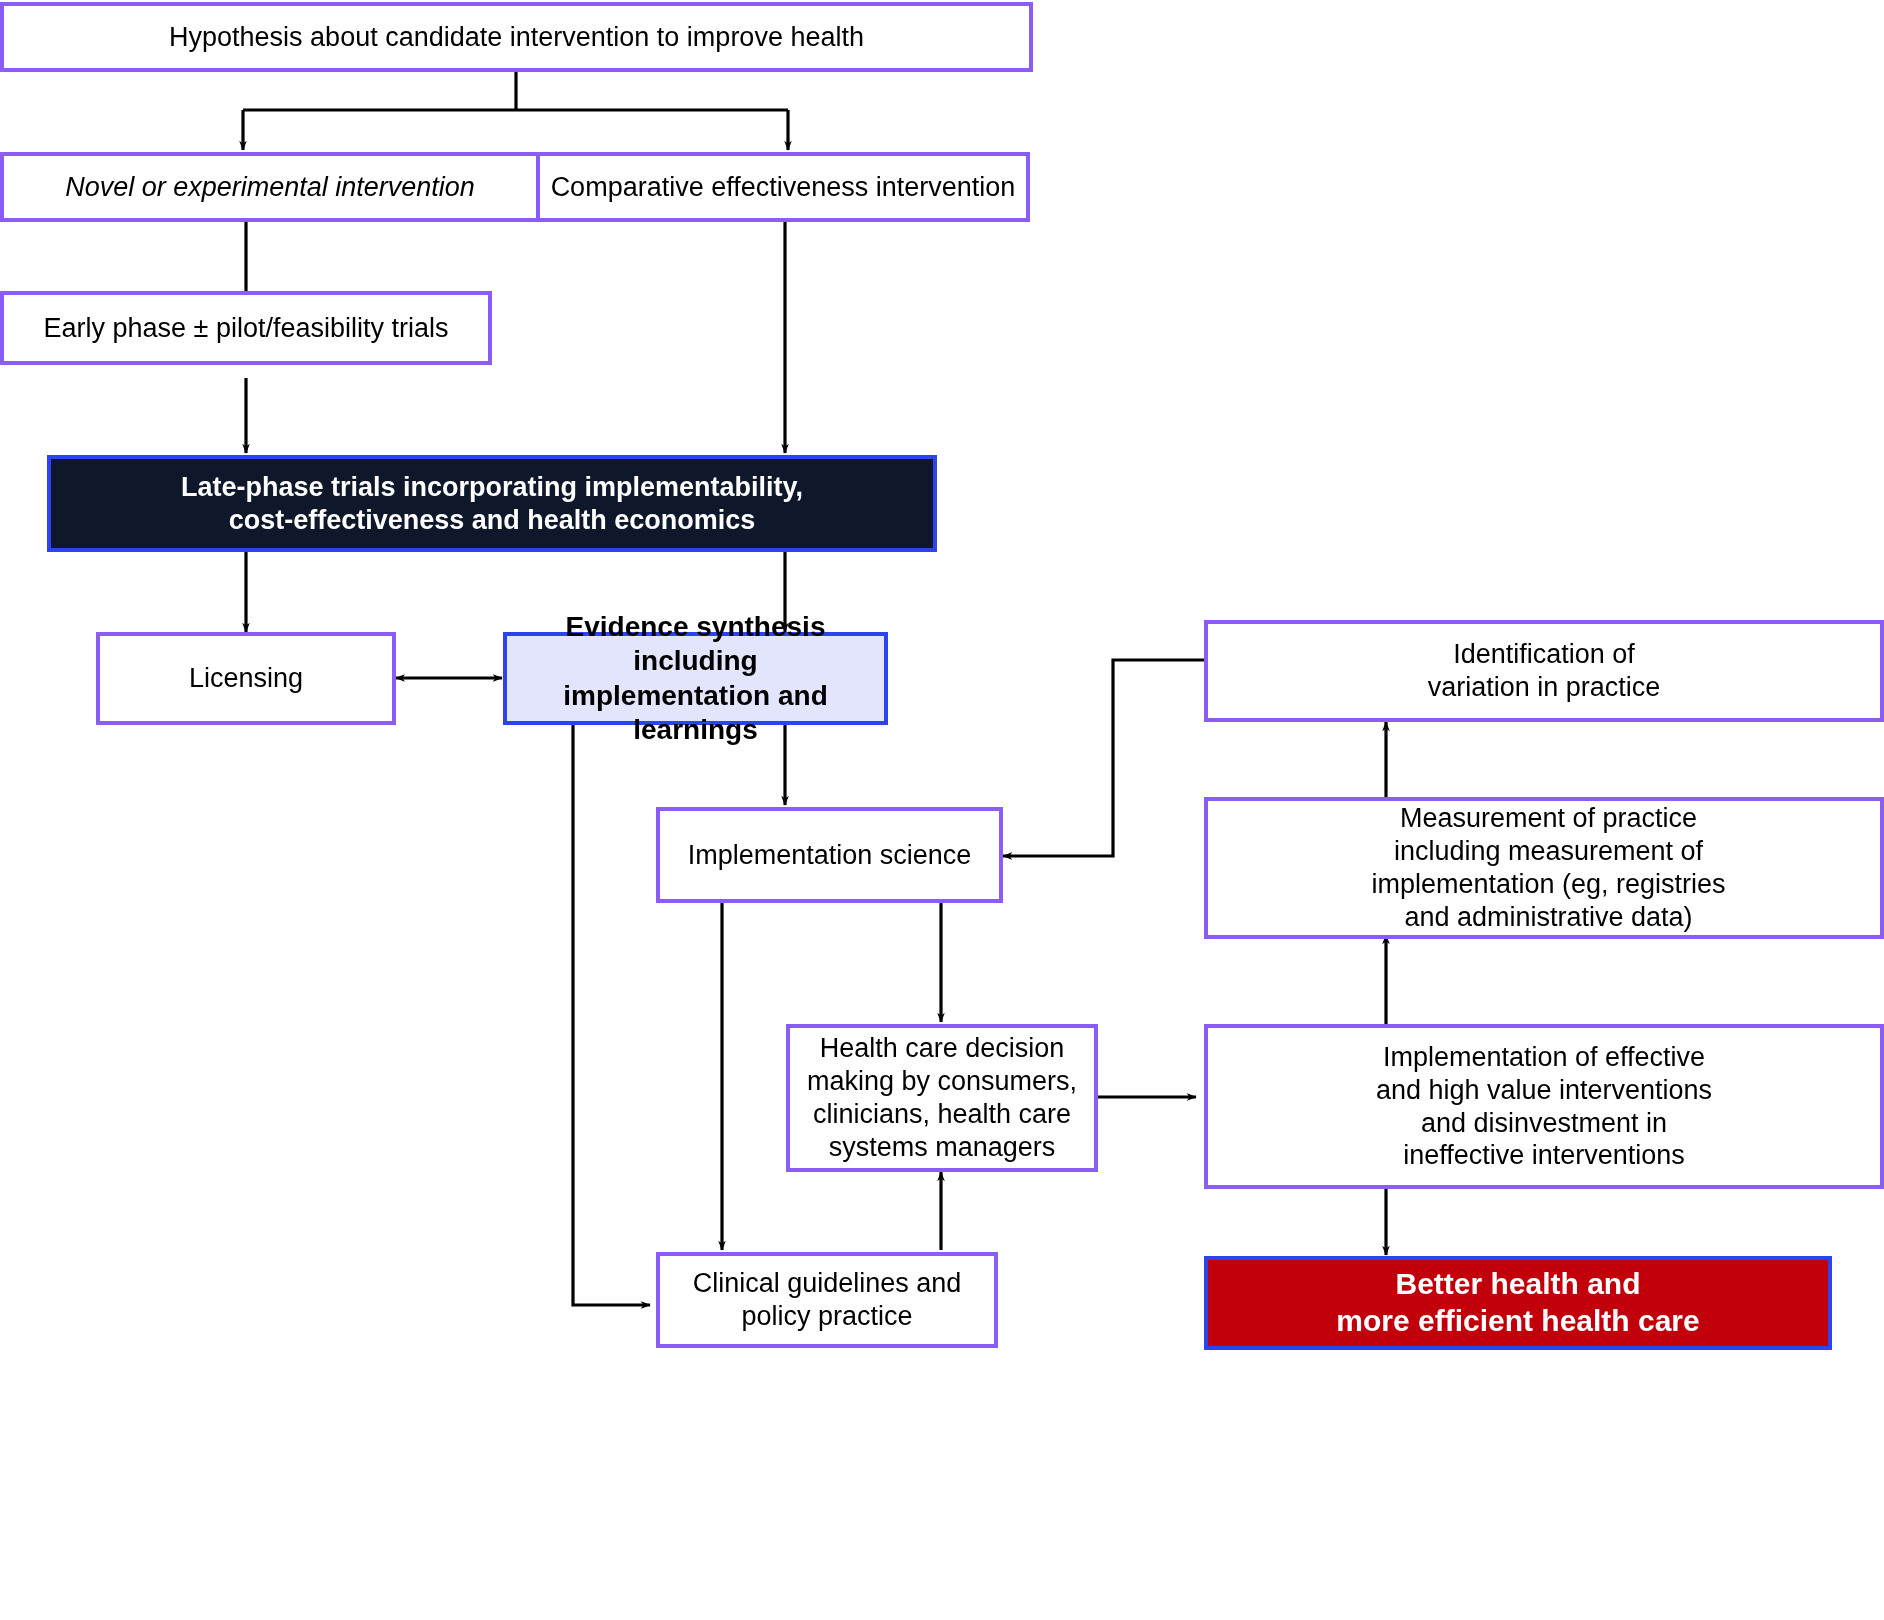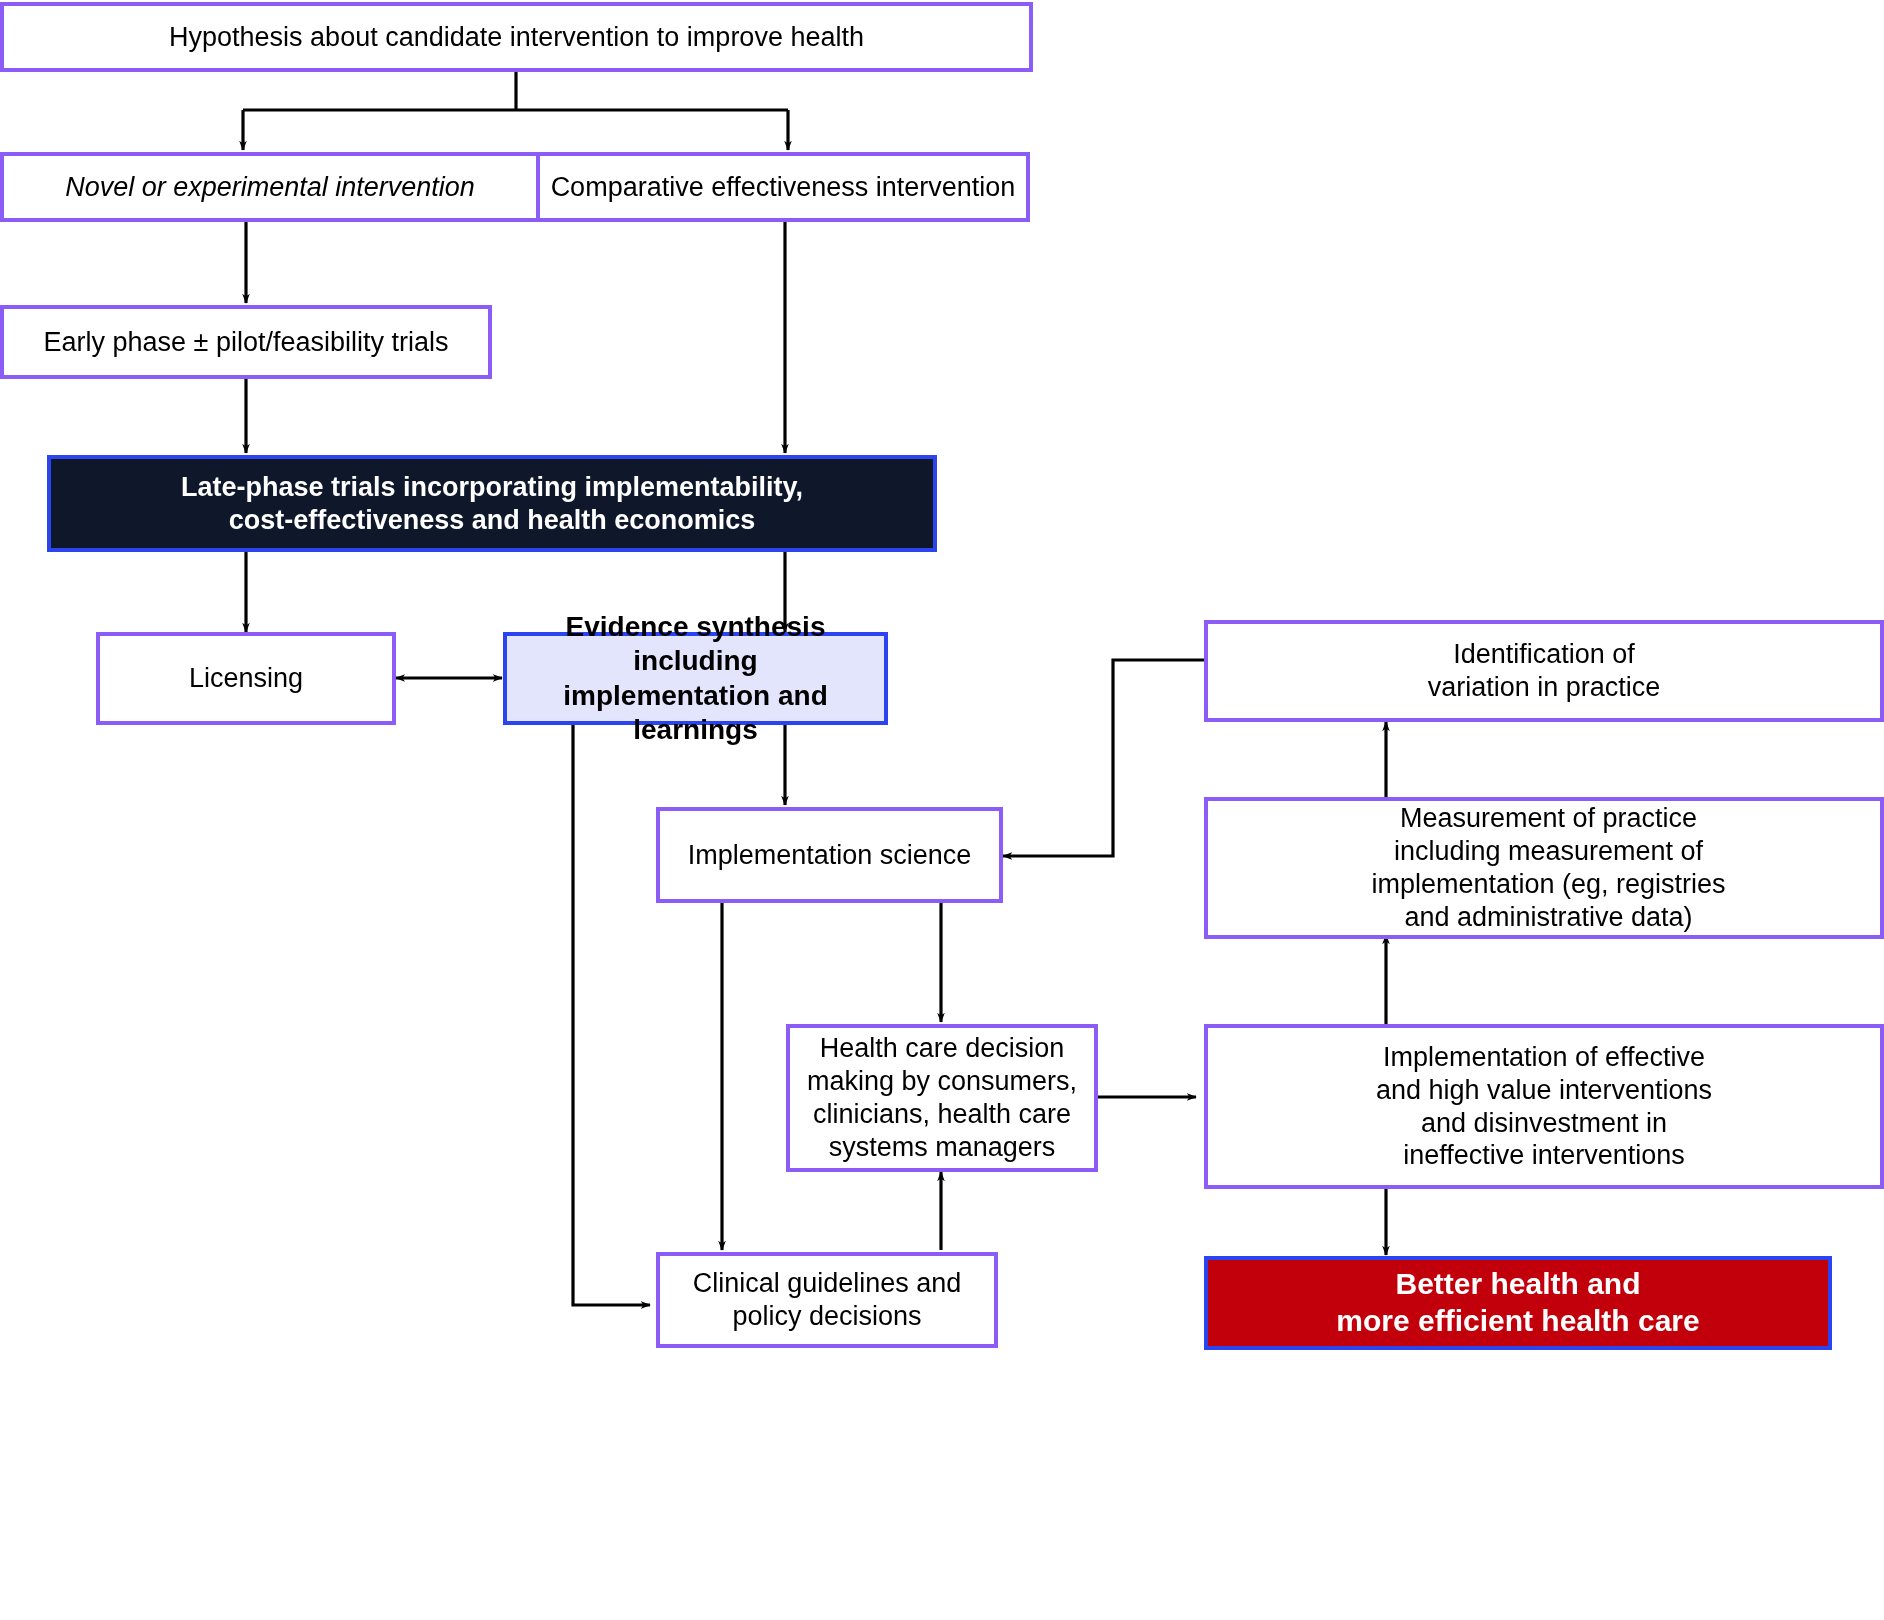--- a/index.html
+++ b/index.html
@@ -122,21 +122,21 @@
   </div>
 
   <div class="node" style="left:0px; top:152px; width:540px; height:70px;font-style:italic;">
     <span>Novel or experimental intervention</span>
   </div>
 
   <div class="node" style="left:536px; top:152px; width:494px; height:70px;">
     <span>Comparative effectiveness intervention</span>
   </div>
 
-  <div class="node" style="left:0px; top:305px; width:492px; height:74px;">
+  <div class="node" style="left:0px; top:291px; width:492px; height:74px;">
     <span>Early phase ± pilot/feasibility trials</span>
   </div>
 
   <div class="node filled-blue" style="left:0px; top:455px; width:890px; height:97px;">
     <span>Late-phase trials incorporating implementability,
 cost-effectiveness and health economics</span>
   </div>
 
   <div class="node" style="left:96px; top:632px; width:300px; height:93px;">
     <span>Licensing</span>
@@ -172,21 +172,21 @@
 
   <div class="node" style="left:1204px; top:1024px; width:680px; height:165px;">
     <span>Implementation of effective
 and high value interventions
 and disinvestment in
 ineffective interventions</span>
   </div>
 
   <div class="node" style="left:656px; top:1252px; width:342px; height:96px;">
     <span>Clinical guidelines and
-policy decisions</span>
+policy practice</span>
   </div>
 
   <div class="node filled-red" style="left:1204px; top:1256px; width:628px; height:94px;">
     <span>Better health and
 more efficient health care</span>
   </div>
 
 </div>
 
 </body></html>

